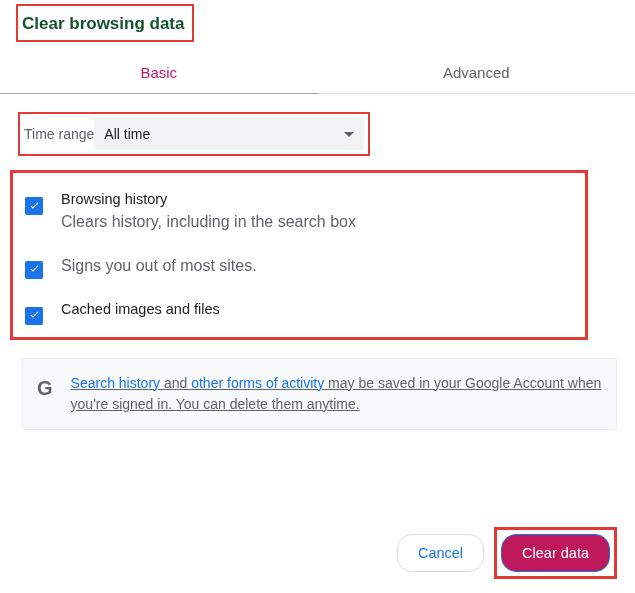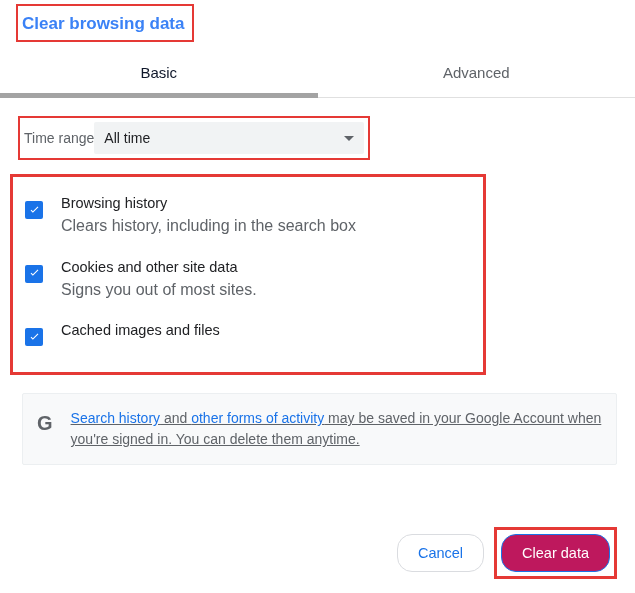--- a/index.html
+++ b/index.html
@@ -7,21 +7,21 @@
     font-family: Arial, Helvetica, sans-serif;
     font-size: 14px;
     color: #202124;
     background: #fff;
     width: 635px;
     height: 593px;
     position: relative;
   }
   .dialog-title {
     font-size: 17px;
-    color: #3b82f6;
+    color: #14532d;
     padding: 12px 0 8px 0;
     margin: 0 0 0 18px;
     display: inline-block;
   }
   .hl-title {
     border: 2px solid #e53935;
     display: inline-block;
     margin: 4px 0 0 16px;
     padding: 8px 8px 6px 4px;
   }
@@ -32,22 +32,22 @@
   .tab {
     flex: 1;
     text-align: center;
     padding: 14px 0 12px 0;
     font-size: 15px;
     color: #5f6368;
     cursor: pointer;
     border-bottom: 1px solid #e0e0e0;
   }
   .tab.active {
-    color: #0f172a;
-    border-bottom: 5px solid #a3a3a3;
+    color: #be185d;
+    border-bottom: 1px solid #a3a3a3;
   }
   .timerange-row {
     display: flex;
     align-items: center;
     margin: 18px 0 0 18px;
     border: 2px solid #e53935;
     width: 352px;
     padding: 4px 4px;
   }
   .timerange-label {
@@ -69,22 +69,22 @@
   .select-value { font-size: 14px; color: #202124; }
   .dropdown-caret {
     width: 0; height: 0;
     border-left: 5px solid transparent;
     border-right: 5px solid transparent;
     border-top: 5px solid #5f6368;
   }
   .options-box {
     margin: 14px 0 0 10px;
     border: 3px solid #e53935;
-    width: 476px;
-    padding: 14px 8px 26px 8px;
+    width: 578px;
+    padding: 14px 8px 12px 8px;
   }
   .option-row {
     display: flex;
     align-items: flex-start;
     padding: 4px 0 18px 0;
   }
   .option-row:last-child { padding-bottom: 0; }
   .checkbox {
     width: 18px;
     height: 18px;
@@ -191,21 +191,20 @@
     </div>
   </div>
 
   <div class="option-row">
     <div class="checkbox">
       <svg viewBox="0 0 24 24">
           <path fill="#fff" d="M9 16.2l-4.2-4.2 1.4-1.4L9 13.4l8.8-8.8 1.4 1.4z"></path>
         </svg>
     </div>
     <div class="opt-text">
-      <div class="opt-title">Cookies and other site data</div>
       <div class="opt-desc">Signs you out of most sites.</div>
     </div>
   </div>
 
   <div class="option-row">
     <div class="checkbox">
       <svg viewBox="0 0 24 24">
           <path fill="#fff" d="M9 16.2l-4.2-4.2 1.4-1.4L9 13.4l8.8-8.8 1.4 1.4z"></path>
         </svg>
     </div>

